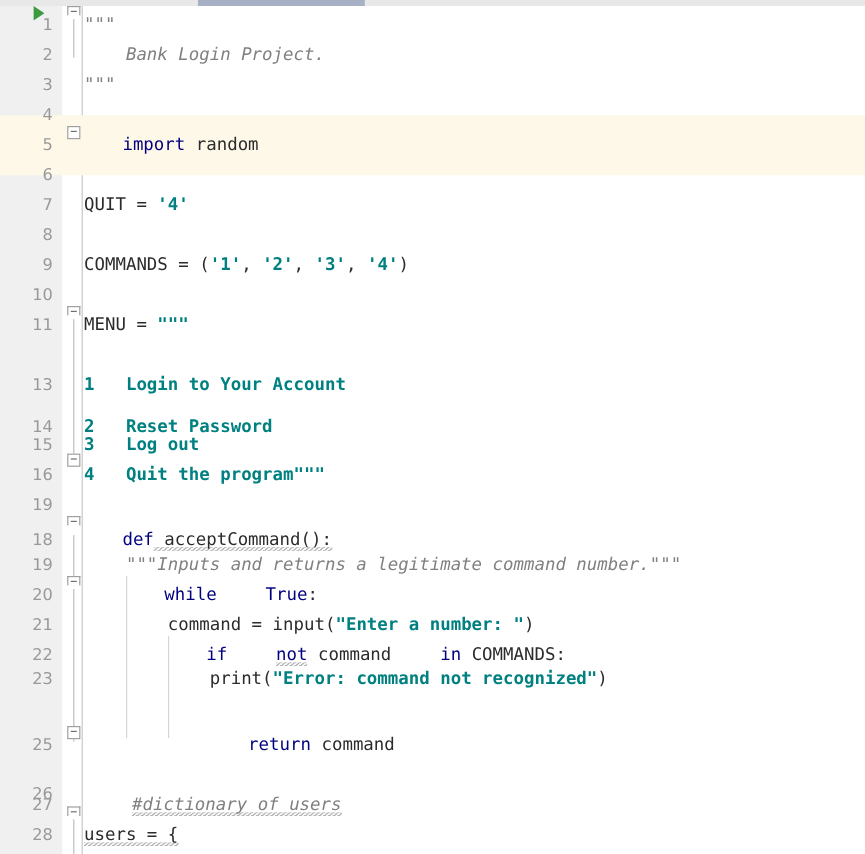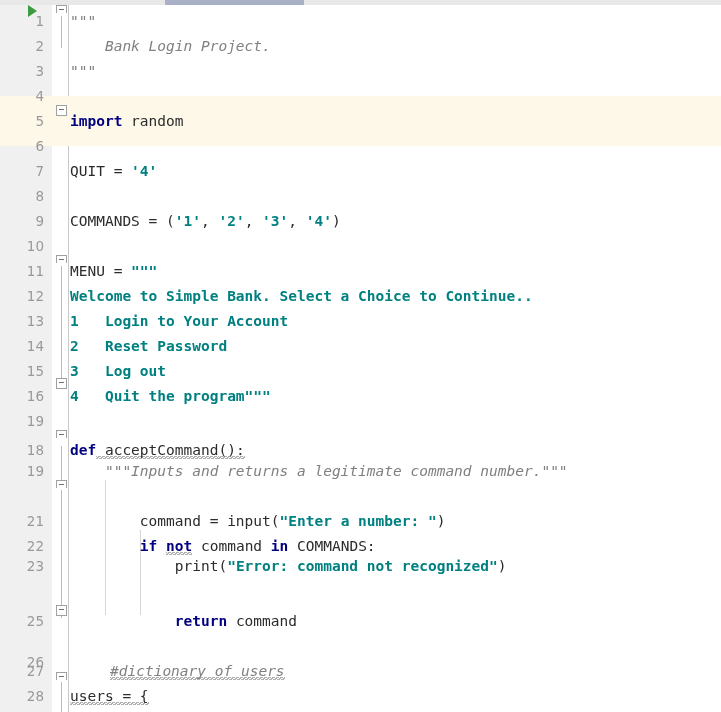--- a/index.html
+++ b/index.html
@@ -25,21 +25,21 @@
     font-family:"DejaVu Sans","Liberation Sans",sans-serif;
   }
   .code{
     position:absolute;left:70px;top:0;line-height:50px;white-space:pre;
     font-size:14.5px;color:#2b2b2b;
     font-family:"DejaVu Sans Mono","Liberation Mono",monospace;
   }
   .curline{position:absolute;left:0;width:721px;height:50px;background:#fdf8e8;}
 
   
-  .kw{color:#000080;font-weight:bold;}
+  .kw{color:#000080;font-weight:normal;margin-left:32px;}
   .str{color:#008080;font-weight:bold;}
   .doc{color:#808080;font-style:italic;}
   .cmt{color:#808080;font-style:italic;margin-left:40px;}
   .pl{color:#2b2b2b;}
 
   
   .sq{
     background-image:repeating-linear-gradient(135deg,#b0b0b0 0 1px,transparent 1px 2px);
     background-repeat:repeat-x;background-position:0 100%;background-size:4px 3px;
     padding-bottom:1px;
@@ -160,31 +160,27 @@
   <div class="row" style="top:221px">
     <span class="lnum">10</span>
     <span class="code"></span>
   </div>
 
   <div class="row" style="top:246px">
     <span class="lnum">11</span>
     <span class="code"><span class="pl">MENU = </span><span class="str">"""</span></span>
   </div>
 
-  <div class="row" style="top:271px">
-    <span class="lnum">12</span>
-    <span class="code"><span class="str">Welcome to Simple Bank. Select a Choice to Continue..</span></span>
-  </div>
 
   <div class="row" style="top:296px">
     <span class="lnum">13</span>
     <span class="code"><span class="str">1   Login to Your Account</span></span>
   </div>
 
-  <div class="row" style="top:321px">
+  <div class="row" style="top:331px">
     <span class="lnum">14</span>
     <span class="code"><span class="str">2   Reset Password</span></span>
   </div>
 
   <div class="row" style="top:346px">
     <span class="lnum">15</span>
     <span class="code"><span class="str">3   Log out</span></span>
   </div>
 
   <div class="row" style="top:371px">
@@ -200,20 +196,24 @@
   <div class="row" style="top:425px">
     <span class="lnum">18</span>
     <span class="code"><span class="kw">def</span><span class="pl sq"> acceptCommand</span><span class="pl sq">():</span></span>
   </div>
 
   <div class="row" style="top:446px">
     <span class="lnum">19</span>
     <span class="code"><span class="doc">    """Inputs and returns a legitimate command number."""</span></span>
   </div>
 
+  <div class="row" style="top:471px">
+    <span class="lnum">20</span>
+    <span class="code"><span class="pl">    </span><span class="kw">while</span><span class="kw"> True</span><span class="pl">:</span></span>
+  </div>
 
   <div class="row" style="top:496px">
     <span class="lnum">21</span>
     <span class="code"><span class="pl">        command = input(</span><span class="str">"</span><span class="str">Enter a number: </span><span class="str">"</span><span class="pl">)</span></span>
   </div>
 
   <div class="row" style="top:521px">
     <span class="lnum">22</span>
     <span class="code"><span class="pl">        </span><span class="kw">if</span><span class="pl"> </span><span class="kw sq">not</span><span class="pl"> command </span><span class="kw">in</span><span class="pl"> COMMANDS:</span></span>
   </div>

